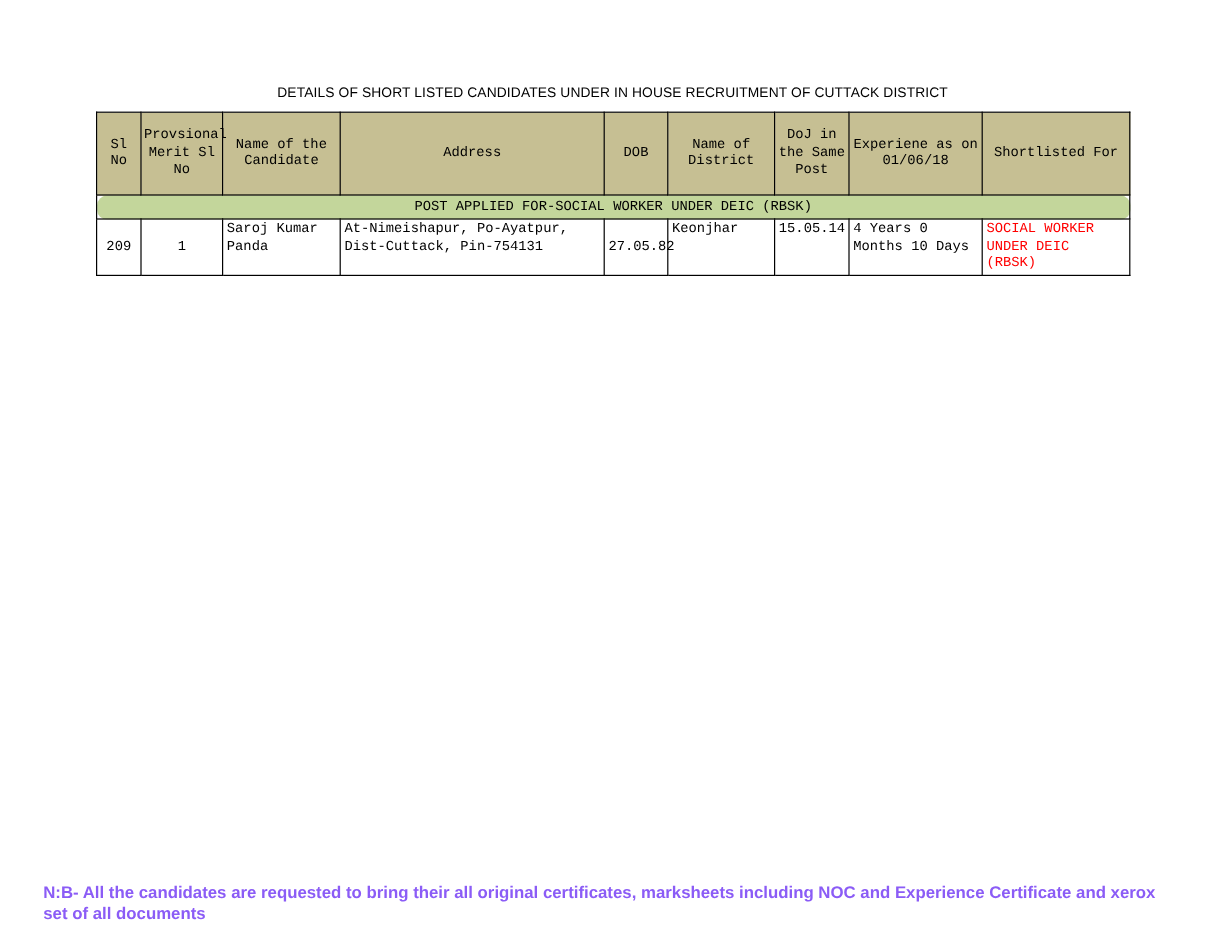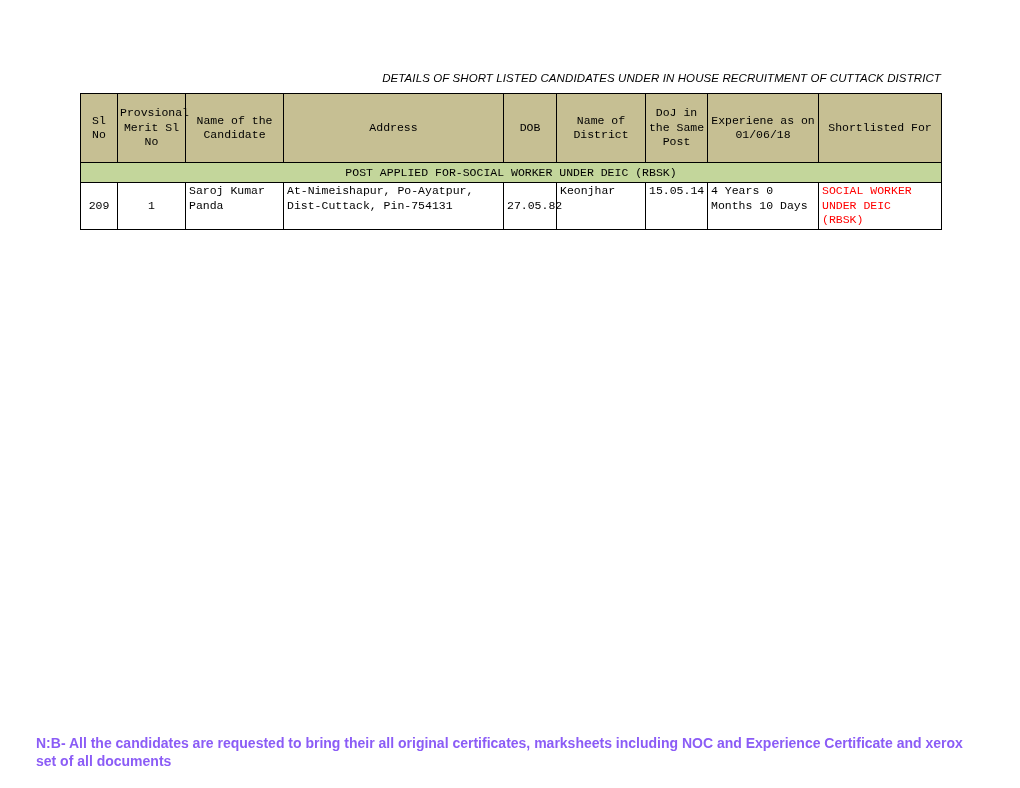--- a/index.html
+++ b/index.html
@@ -16,27 +16,26 @@
     position: relative;
     overflow: hidden;
   }
 
   
   .doc-title {
     position: absolute;
     left: 80px;
     top: 71px;
     width: 861px;
-    text-align: right;
+    text-align: center;
     font-size: 11.5px;
     line-height: 14px;
     letter-spacing: 0.1px;
     color: #000;
     white-space: nowrap;
-    font-style: italic;
   }
 
   
   .sheet-table {
     position: absolute;
     left: 80px;
     top: 93px;
     border-collapse: collapse;
     table-layout: fixed;
     width: 861px;
@@ -60,20 +59,21 @@
   }
 
   
   .post-band td {
     background: #c3d69b;
     height: 17px;
     text-align: center;
     font-size: 11.5px;
     line-height: 14px;
     padding: 1px 2px;
+    border-radius: 8px;
   }
 
   
   .data-row td {
     background: #ffffff;
     height: 33px;
     font-size: 11.5px;
     line-height: 14.5px;
     padding: 1px 3px;
     vertical-align: top;

